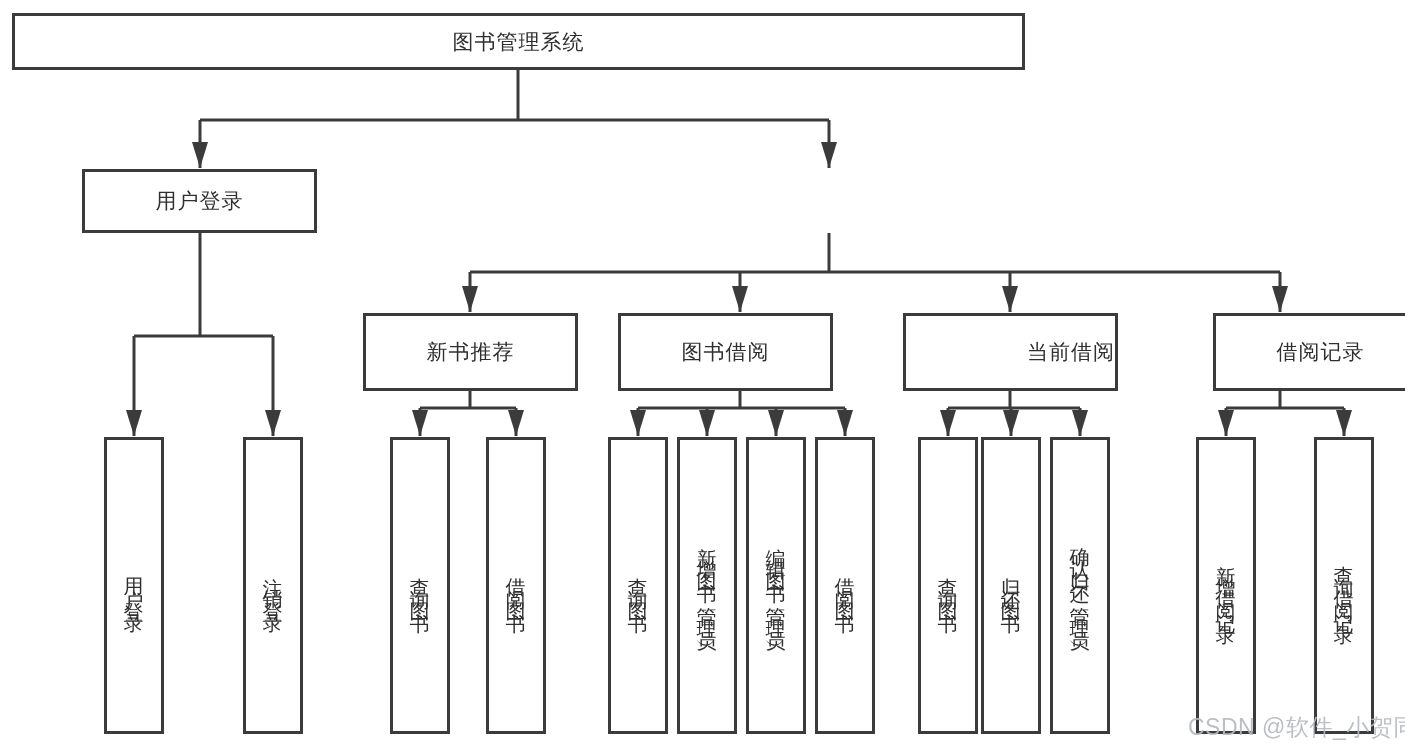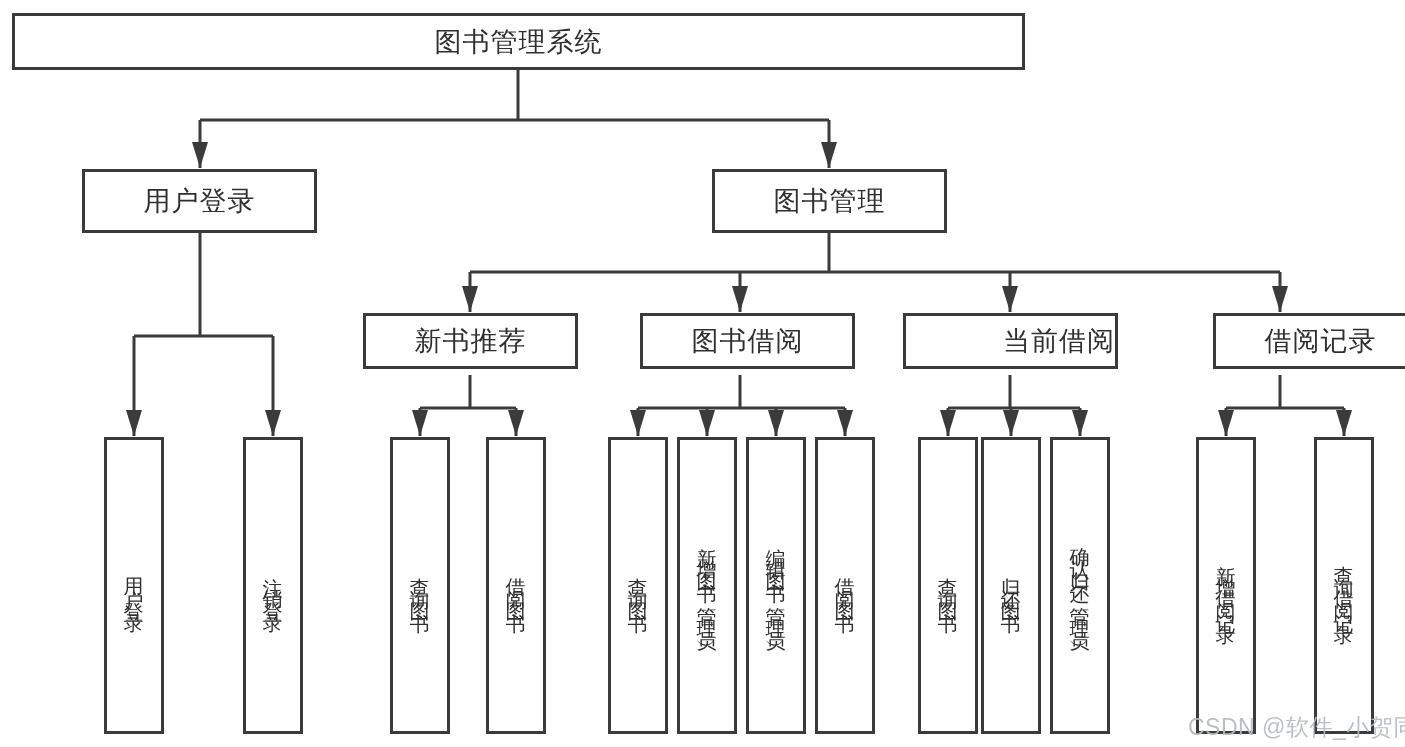--- a/index.html
+++ b/index.html
@@ -23,41 +23,41 @@
   }
   .node {
     position: absolute;
     box-sizing: border-box;
     border: 3px solid var(--line);
     background: #ffffff;
     display: flex;
     align-items: center;
     justify-content: center;
     color: var(--text);
-    font-size: 27px;
+    font-size: 21px;
     z-index: 2;
   }
   .node.h span {
     white-space: nowrap;
     letter-spacing: 1px;
   }
   .node.v {
     font-size: 20px;
   }
   .node.v span {
     writing-mode: vertical-rl;
     text-orientation: mixed;
     letter-spacing: 12px;
     line-height: 1;
     white-space: nowrap;
   }
   
   .lvl1 { left: 12px;  top: 13px;  width: 1013px; height: 57px; }
   .lvl2 { top: 169px; width: 235px; height: 64px; }
-  .lvl3 { top: 313px; width: 215px; height: 56px; }
+  .lvl3 { top: 313px; width: 215px; height: 78px; }
   .lvl4 { top: 437px; width: 60px;  height: 297px; }
   #watermark {
     position: absolute;
     left: 1188px;
     top: 712px;
     font-size: 23px;
     color: var(--watermark);
     opacity: 0.92;
     white-space: nowrap;
     z-index: 3;
@@ -119,28 +119,25 @@
     </g>
   </svg>
 
   <div class="node h lvl1">
     <span>图书管理系统</span>
   </div>
 
   <div class="node h lvl2" style="left:82px;">
     <span>用户登录</span>
   </div>
-  <div class="node h lvl2" style="left:712px;">
-    <span>图书管理</span>
-  </div>
 
   <div class="node h lvl3" style="left:363px;">
     <span>新书推荐</span>
   </div>
-  <div class="node h lvl3" style="left:640px;">
+  <div class="node h lvl3" style="left:618px;">
     <span>图书借阅</span>
   </div>
   <div class="node h lvl3" style="left:903px;justify-content:flex-end;">
     <span>当前借阅</span>
   </div>
   <div class="node h lvl3" style="left:1172px;margin-left:41px;">
     <span>借阅记录</span>
   </div>
 
   <div class="node v lvl4" style="left:104px;">

